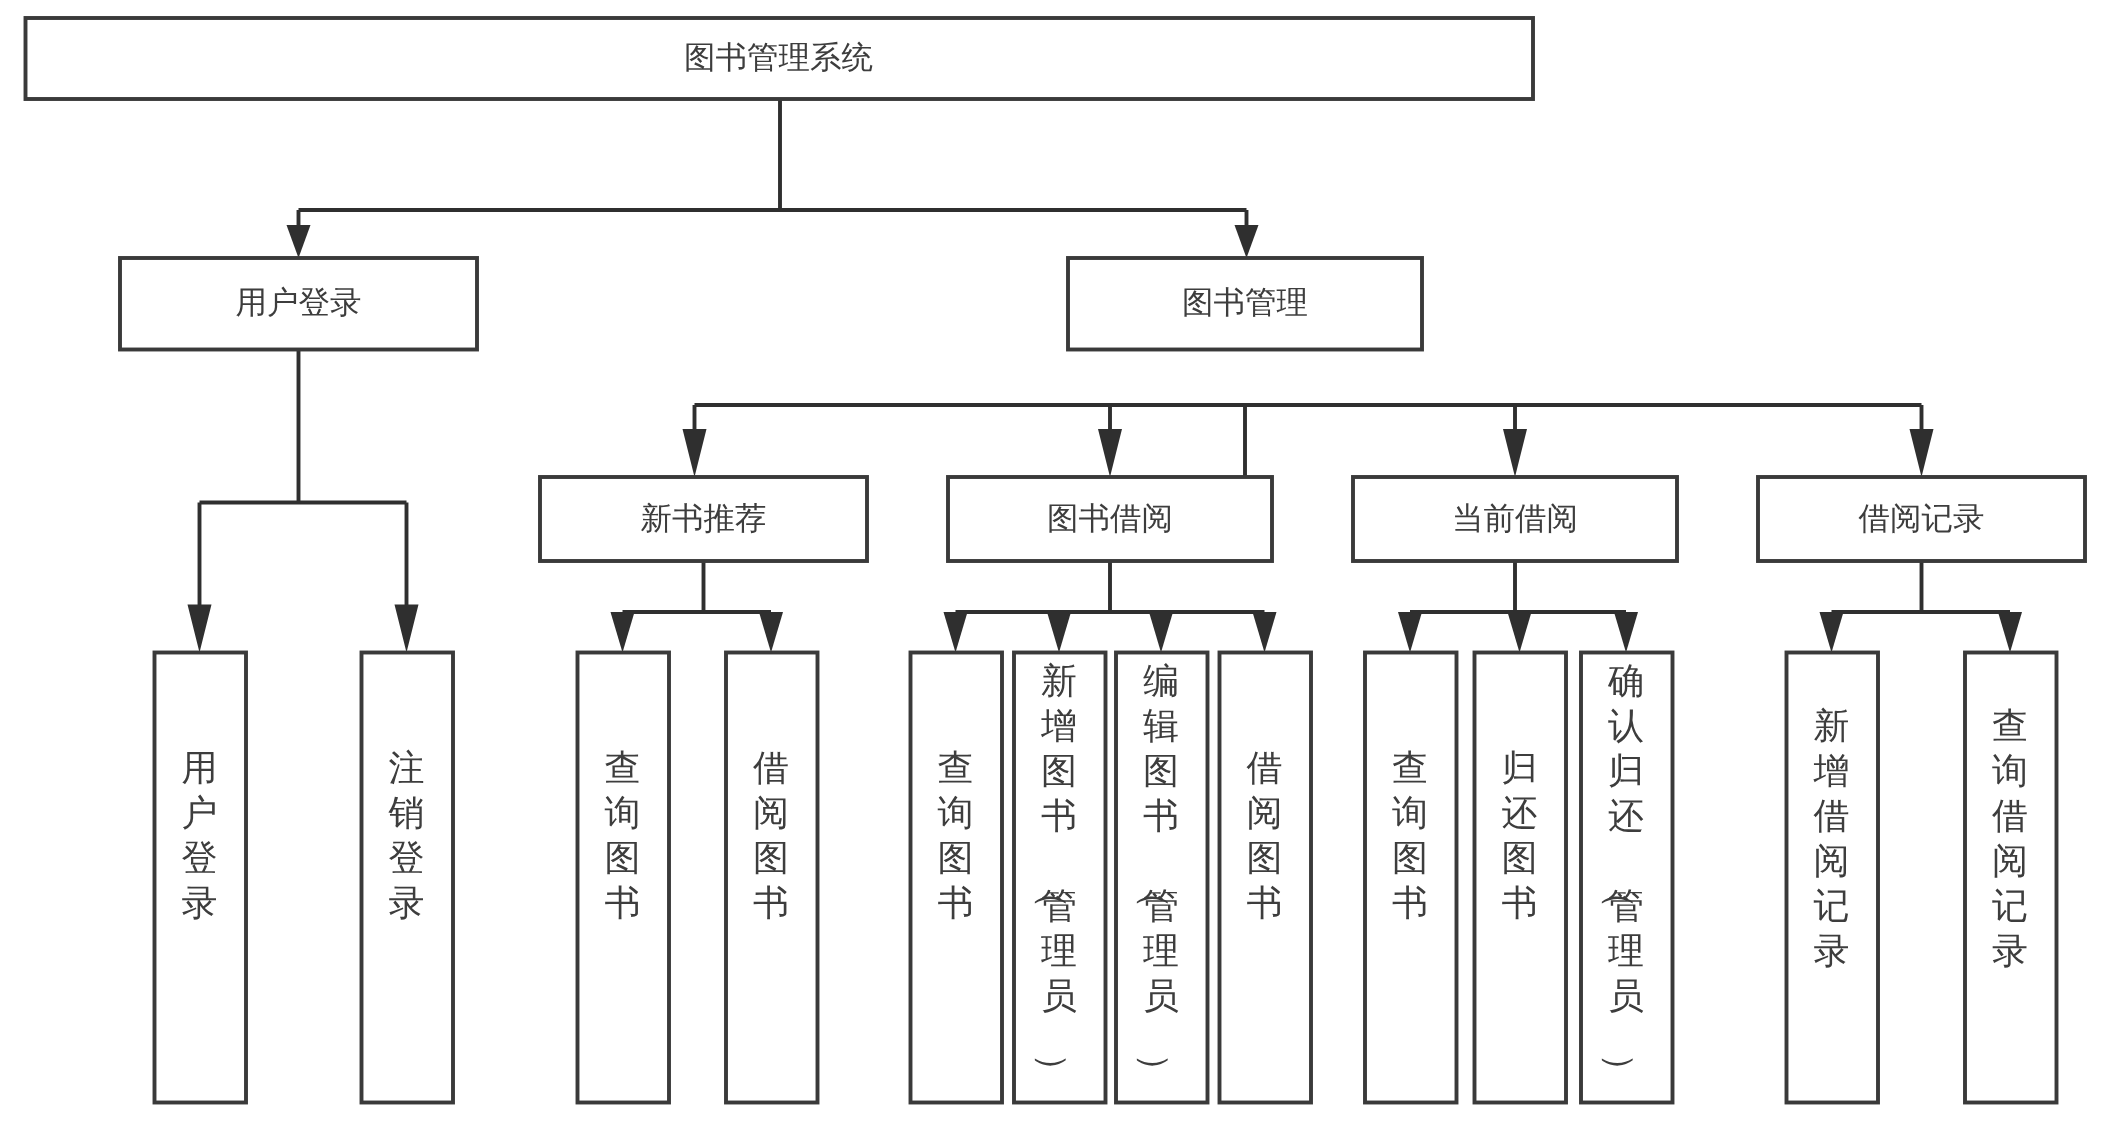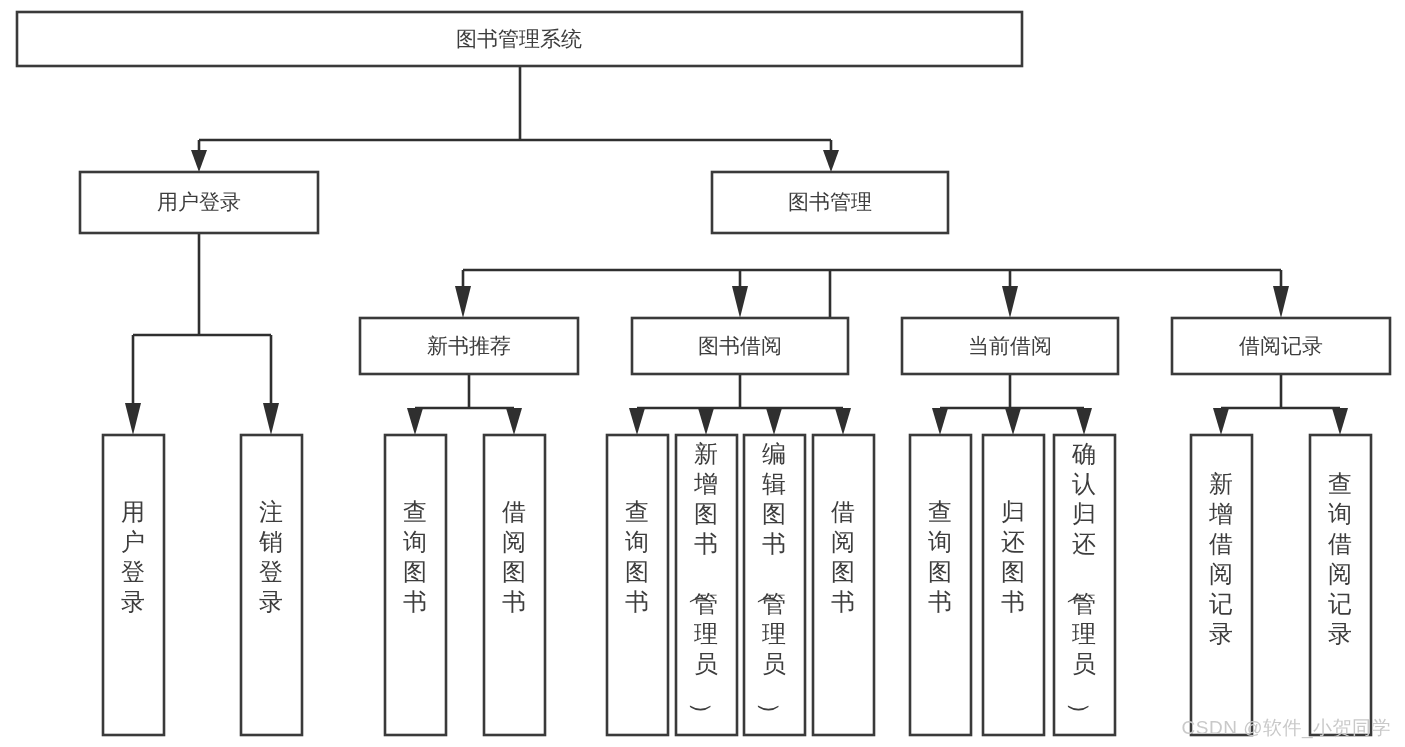--- a/index.html
+++ b/index.html
@@ -202,14 +202,13 @@
     <g>
       <rect class="node-rect" x="1191" y="435" width="61" height="300"></rect>
       <text class="leaf-label" x="1221" y="492"><tspan x="1221" dy="0">新</tspan><tspan x="1221" dy="30">增</tspan><tspan x="1221" dy="30">借</tspan><tspan x="1221" dy="30">阅</tspan><tspan x="1221" dy="30">记</tspan><tspan x="1221" dy="30">录</tspan></text>
     </g>
     <g>
       <rect class="node-rect" x="1310" y="435" width="61" height="300"></rect>
       <text class="leaf-label" x="1340" y="492"><tspan x="1340" dy="0">查</tspan><tspan x="1340" dy="30">询</tspan><tspan x="1340" dy="30">借</tspan><tspan x="1340" dy="30">阅</tspan><tspan x="1340" dy="30">记</tspan><tspan x="1340" dy="30">录</tspan></text>
     </g>
   </svg>
 
-  <div class="watermark">CSDN @软件_小贺同学</div>
 </div>
 
 </body></html>

